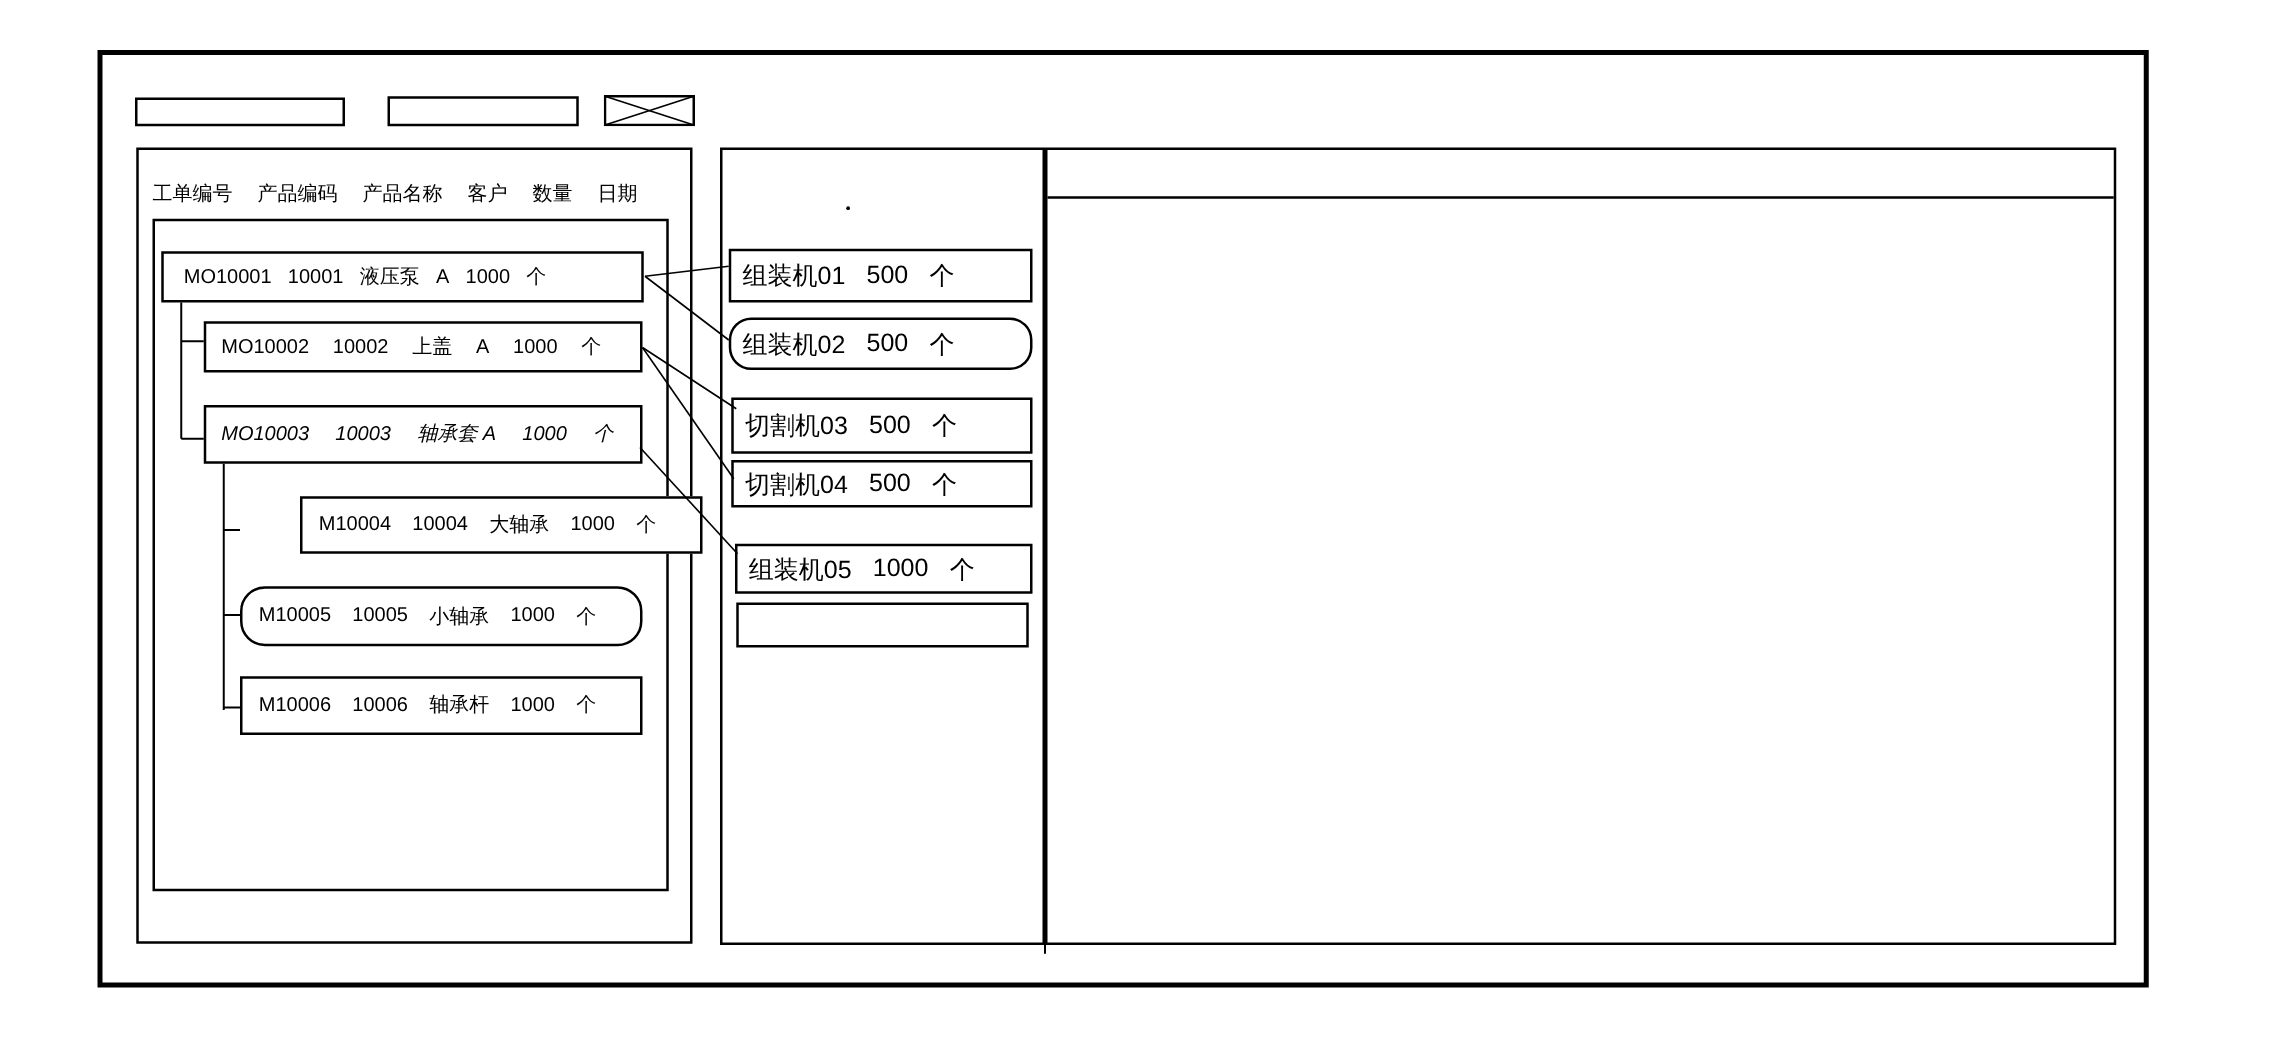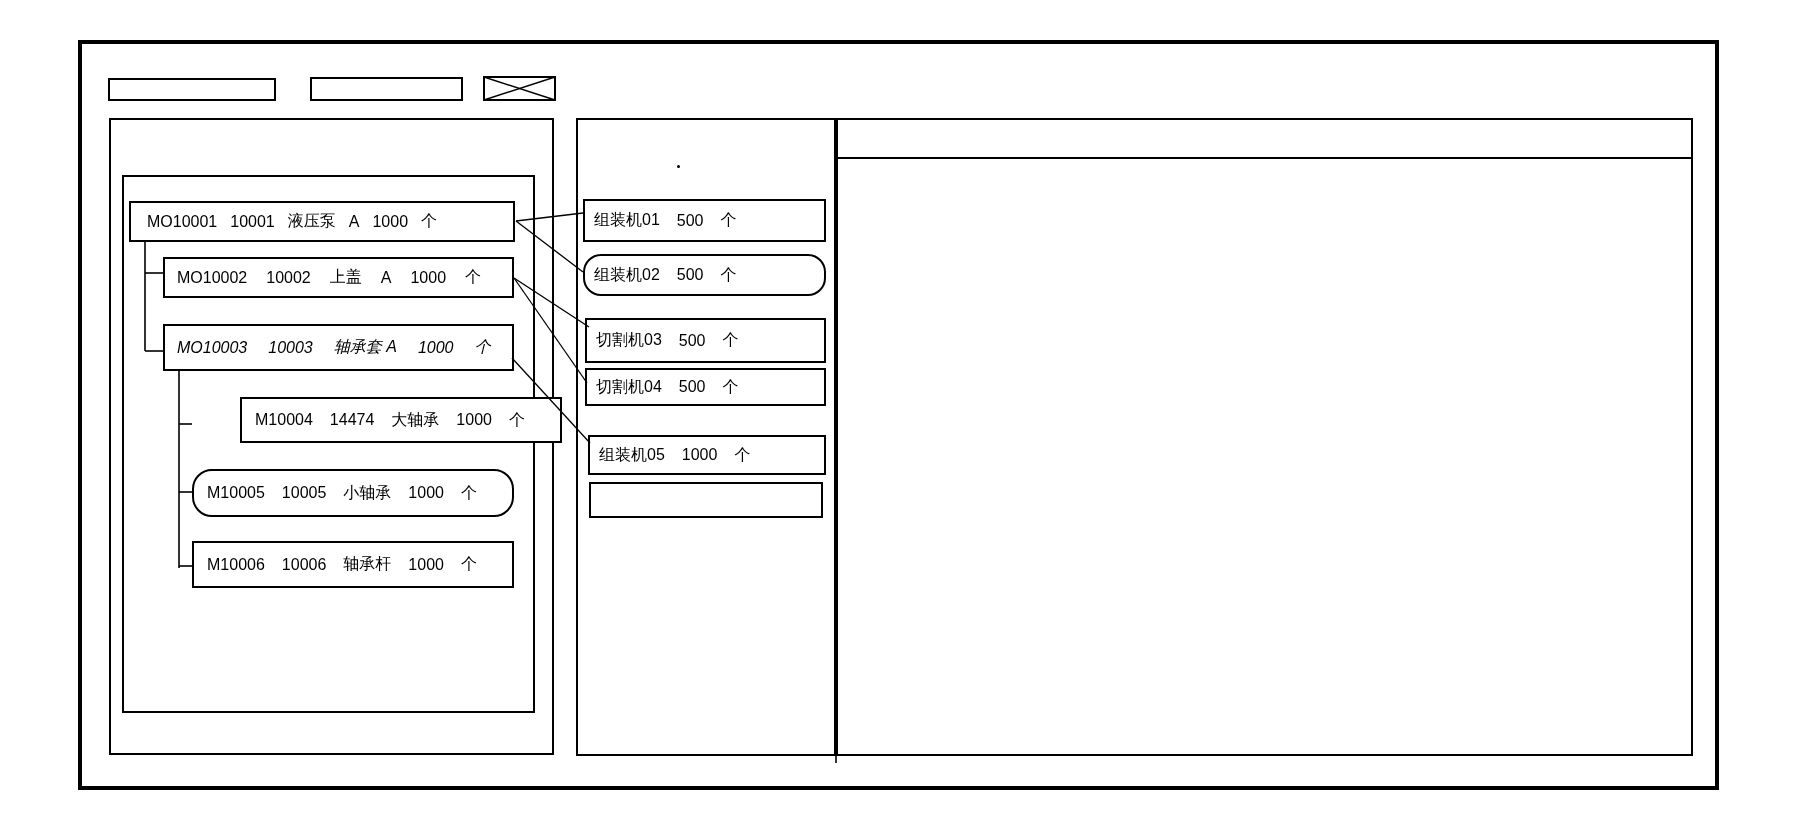--- a/index.html
+++ b/index.html
@@ -57,21 +57,21 @@
   .row-2{left:163px;top:257px;width:351px;height:41px;gap:19px;padding-left:12px;}
   .row-3{left:163px;top:324px;width:351px;height:47px;gap:21px;padding-left:12px;font-style:italic;}
   .row-4{left:192px;top:397px;width:322px;height:46px;gap:17px;padding-left:13px;margin-left:48px;}
   .row-5{left:192px;top:469px;width:322px;height:48px;gap:17px;padding-left:13px;border-radius:20px;}
   .row-6{left:192px;top:541px;width:322px;height:47px;gap:17px;padding-left:13px;}
 
   
   .machine-box{
     border:2px solid #000;background:#fff;
     display:flex;align-items:center;gap:17px;
-    font-size:16px;white-space:nowrap;cursor:pointer;
+    font-size:20px;white-space:nowrap;cursor:pointer;
   }
   .m-1{left:583px;top:199px;width:243px;height:43px;padding-left:9px;}
   .m-2{left:583px;top:254px;width:243px;height:42px;padding-left:9px;border-radius:18px;}
   .m-3{left:585px;top:318px;width:241px;height:45px;padding-left:9px;}
   .m-4{left:585px;top:368px;width:241px;height:38px;padding-left:9px;}
   .m-5{left:588px;top:423px;width:238px;height:40px;padding-left:9px;margin-top:12px;}
   .m-6{left:589px;top:482px;width:234px;height:36px;padding-left:9px;}
 
   .stray-dot{left:677px;top:165px;width:3px;height:3px;background:#000;border-radius:50%;}
 
@@ -88,20 +88,28 @@
   <input class="abs tb-field f2" type="text" value="" style="">
   <div class="abs xbox">
     <svg width="73" height="25" viewBox="0 0 73 25">
       <rect x="1" y="1" width="71" height="23" fill="#fff" stroke="#000" stroke-width="2"></rect>
       <line x1="1" y1="1" x2="72" y2="24" stroke="#000" stroke-width="1.4"></line>
       <line x1="1" y1="24" x2="72" y2="1" stroke="#000" stroke-width="1.4"></line>
     </svg>
   </div>
 
   <div class="abs panel left-panel"></div>
+  <div class="abs col-headers">
+    <span>工单编号</span>
+    <span>产品编码</span>
+    <span>产品名称</span>
+    <span>客户</span>
+    <span>数量</span>
+    <span>日期</span>
+  </div>
   <div class="abs tree-frame"></div>
 
   <div class="abs tree-row row-1">
     <span>MO10001</span>
     <span>10001</span>
     <span>液压泵</span>
     <span>A</span>
     <span>1000</span>
     <span>个</span>
   </div>
@@ -115,21 +123,21 @@
   </div>
   <div class="abs tree-row row-3">
     <span>MO10003</span>
     <span>10003</span>
     <span>轴承套 A</span>
     <span>1000</span>
     <span>个</span>
   </div>
   <div class="abs tree-row row-4">
     <span>M10004</span>
-    <span>14474</span>
+    <span>10004</span>
     <span>大轴承</span>
     <span>1000</span>
     <span>个</span>
   </div>
   <div class="abs tree-row row-5">
     <span>M10005</span>
     <span>10005</span>
     <span>小轴承</span>
     <span>1000</span>
     <span>个</span>

